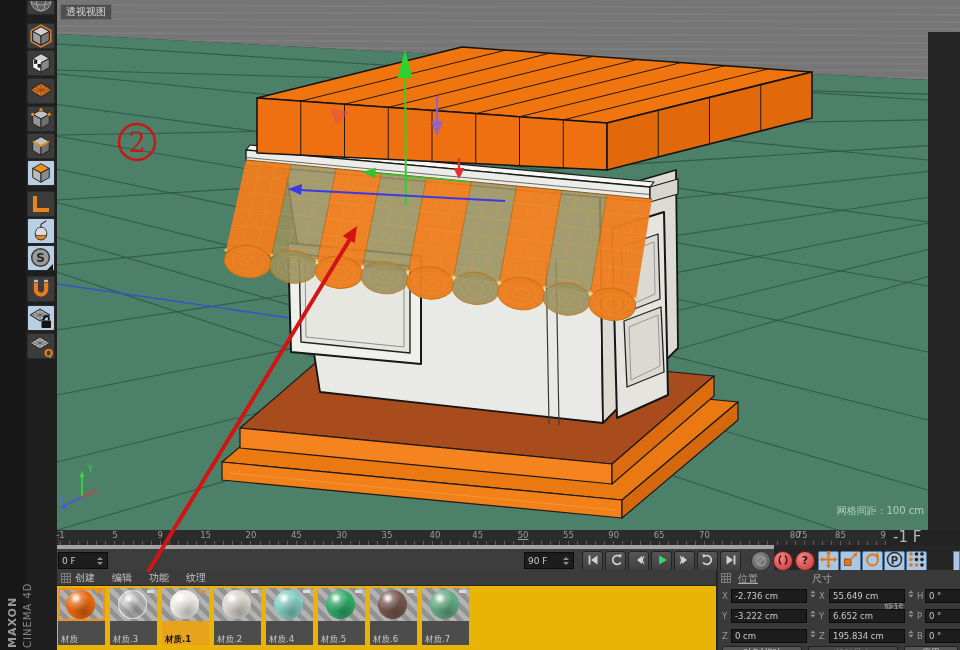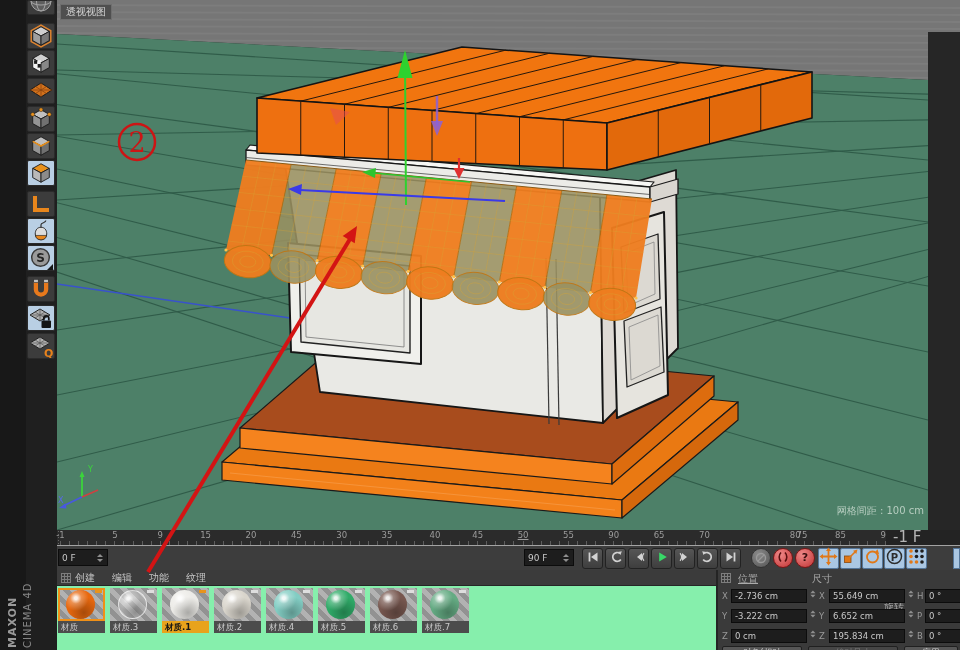--- a/index.html
+++ b/index.html
@@ -29,21 +29,21 @@
   #ruler{position:absolute;left:57px;top:530px;width:829px;height:15px;background:#2b2b2b}
   #ruler .ticks{position:absolute;left:3px;right:0;bottom:0;height:4px;
     background:repeating-linear-gradient(90deg,#5e5e5e 0 1px,transparent 1px 9.07px)}
   #ruler .num{position:absolute;top:0;font-size:8.5px;color:#9c9c9c;transform:translateX(-50%)}
   #ruler-end{position:absolute;left:886px;top:530px;width:74px;height:15px;background:#232323;
     color:#b5b5b5;font-size:15px;line-height:15px;padding-left:7px;box-sizing:border-box}
   .grip{position:absolute;left:0;top:0;bottom:0;width:4px;
     background-image:radial-gradient(#676767 30%,transparent 32%);background-size:3px 3px}
 
   
-  #transport{position:absolute;left:57px;top:545px;width:903px;height:25px;background:#3d3d3d;border-top:1px solid #a3a3a3;box-sizing:border-box}
+  #transport{position:absolute;left:57px;top:545px;width:717px;height:25px;background:#3d3d3d;border-top:4px solid #a3a3a3;box-sizing:border-box}
   .field{position:absolute;height:17px;background:#1d1d1d;border:1px solid #0c0c0c;color:#c8c8c8;
     font-size:9px;display:flex;align-items:center;justify-content:space-between;padding:0 3px;box-sizing:border-box}
   #cur-frame{left:1px;top:3px;width:50px}
   #end-frame{left:467px;top:3px;width:50px}
   .stepper{display:flex;flex-direction:column;gap:2px;align-items:center;width:9px}
   .stepper i{display:block;width:0;height:0;border-left:3px solid transparent;border-right:3px solid transparent}
   .stepper .up{border-bottom:3.5px solid #8f8f8f}
   .stepper .dn{border-top:3.5px solid #8f8f8f}
   #range-slider{position:absolute;left:56px;top:4px;width:405px;height:16px;border-radius:8px;
     background:linear-gradient(#c0c0c0,#858585);border:1px solid #2e2e2e;box-shadow:inset 0 1px rgba(255,255,255,.3)}
@@ -56,39 +56,39 @@
   #record-btns{position:absolute;left:694px;top:2px;display:flex;gap:2px}
   .rbtn{width:20px;height:20px;border-radius:50%;display:flex;align-items:center;justify-content:center;box-sizing:border-box}
   .rbtn.gray{background:radial-gradient(circle at 35% 30%,#8a8a8a,#555);border:1px solid #333}
   .rbtn.red{background:radial-gradient(circle at 35% 30%,#ef8888,#c23434);border:1px solid #7a1616}
   #tool-btns{position:absolute;left:761px;top:2px;display:flex;gap:1px}
   .toolbtn{width:21px;height:21px;background:#aac7e3;border:1px solid #54769a;border-radius:2px;
     display:flex;align-items:center;justify-content:center;box-sizing:border-box}
   #tool-sliver{position:absolute;left:896px;top:2px;width:7px;height:21px;background:#aac7e3;border:1px solid #54769a;box-sizing:border-box}
 
   
-  #bottom{position:absolute;left:57px;top:570px;width:903px;height:80px;background:#86efac;overflow:hidden}
+  #bottom{position:absolute;left:57px;top:570px;width:903px;height:80px;background:#eab308;overflow:hidden}
   #mat-menu{position:absolute;left:0;top:0;width:659px;height:16px;background:#3b3b3b;border-bottom:1px solid #262626;box-sizing:border-box}
   .grid-ic{position:absolute;left:4px;top:3px;width:10px;height:10px;
     background-image:linear-gradient(#7d7d7d 1px,transparent 1px),linear-gradient(90deg,#7d7d7d 1px,transparent 1px);
     background-size:3px 3px}
   #mat-menu-items{position:absolute;left:16px;top:0;height:16px;display:flex;gap:13px;align-items:center}
   .menu-item{font-size:10px;color:#c4c4c4;padding:0 2px}
   #mat-tiles{position:absolute;left:0;top:17px;width:659px;height:63px}
   .mtile{position:absolute;width:47px}
   .mthumb{position:relative;width:47px;height:33px;overflow:hidden;
     background:repeating-linear-gradient(45deg,#b2b2b2 0 5px,#929292 5px 10px)}
   .mthumb.outlined{outline:2px solid #ef9018;outline-offset:-2px}
   .msphere{position:absolute;left:8px;top:1.5px;width:29px;height:29px;border-radius:50%;
     background-image:radial-gradient(circle at 34% 28%,rgba(255,255,255,.9) 0 5%,rgba(255,255,255,.28) 20%,rgba(255,255,255,0) 45%),
       radial-gradient(circle at 62% 78%,rgba(0,0,0,.28) 0,rgba(0,0,0,0) 55%)}
   .msphere.glass{background-color:rgba(255,255,255,.24)!important;border:1px solid rgba(255,255,255,.65);box-sizing:border-box}
   .mmark{position:absolute;top:2px;right:3px;width:7px;height:3px}
   .mlabel{width:47px;height:12px;background:#4c4c4c;color:#cccccc;font-size:8.5px;line-height:12px;
-    padding:0 3px;box-sizing:border-box;white-space:nowrap;overflow:hidden}
+    padding:12px 3px;box-sizing:border-box;white-space:nowrap;overflow:hidden}
   .mlabel.active{background:#e8a31c;color:#161616}
 
   #coords{position:absolute;left:659px;top:0;width:244px;height:80px;background:#3a3a3a;border-left:2px solid #242424;box-sizing:border-box}
   #coords .grid-ic{left:3px;top:3px}
   .chead{position:absolute;top:2px;font-size:10px;color:#ababab}
   .crow{position:absolute;left:0;width:244px;height:20px}
   .clabel{position:absolute;top:3px;font-size:8.5px;color:#999}
   .cfield{position:absolute;top:1px;height:14px;background:#1d1d1d;border:1px solid #0c0c0c;color:#c9c9c9;
     font-size:8.5px;line-height:12px;padding:0 3px;box-sizing:border-box;white-space:nowrap;overflow:hidden}
   .cstep{position:absolute;top:2px;transform:scale(.85)}

